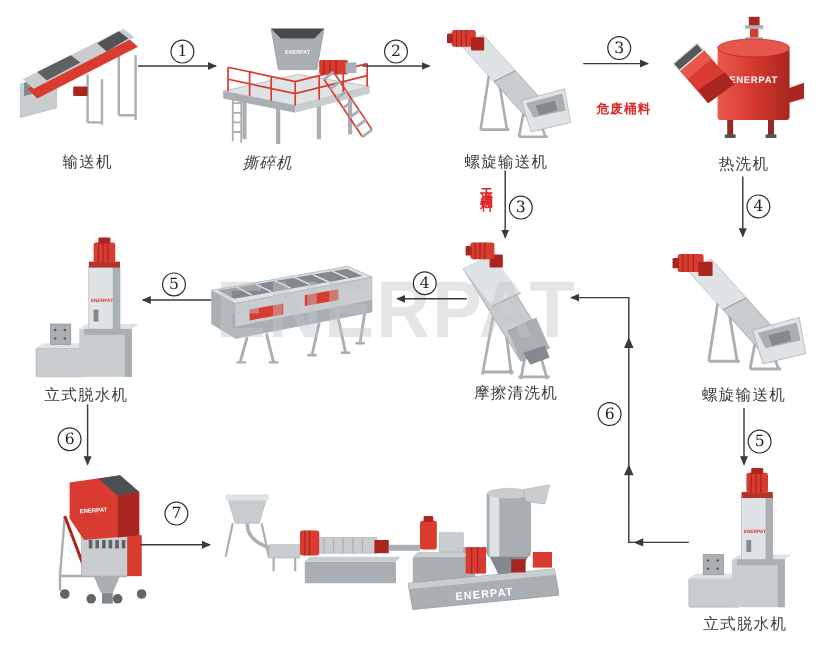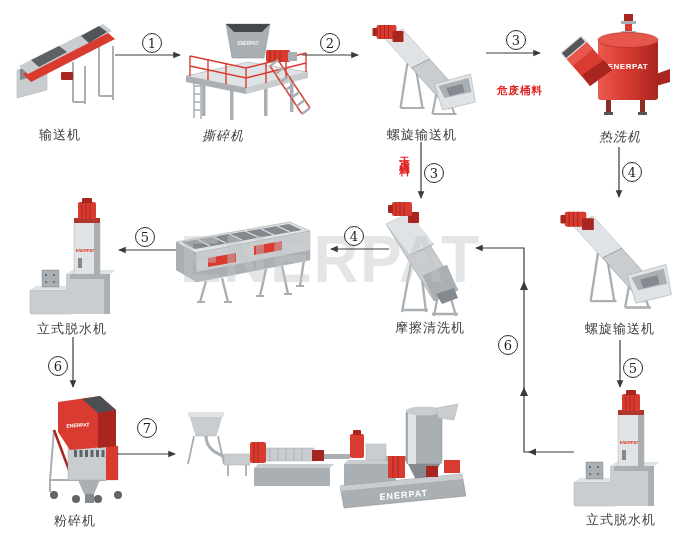--- a/index.html
+++ b/index.html
@@ -340,23 +340,22 @@
   <div class="stepnum" style="left:344px;top:226px;">4</div>
   <div class="stepnum" style="left:135px;top:227px;">5</div>
   <div class="stepnum" style="left:623px;top:358px;">5</div>
   <div class="stepnum" style="left:48px;top:356px;">6</div>
   <div class="stepnum" style="left:498px;top:335px;">6</div>
   <div class="stepnum" style="left:137px;top:418px;">7</div>
 
   <div class="note" style="left:488px;top:60px;width:64px;text-align:center;margin-top:24px;">危废桶料</div>
   <div class="note vertical" style="left:398px;top:148px;height:56px;">干净桶料</div>
 
-  <div class="mlabel" style="left:0;top:126px;text-align:center;">输送机</div>
+  <div class="mlabel" style="left:13px;top:126px;text-align:center;">输送机</div>
   <div class="mlabel" style="left:163px;top:127px;font-style:italic;">撕碎机</div>
   <div class="mlabel" style="left:362px;top:126px;">螺旋输送机</div>
-  <div class="mlabel" style="left:560px;top:128px;font-style:italic;">热洗机</div>
+  <div class="mlabel" style="left:560px;top:128px;">热洗机</div>
   <div class="mlabel" style="left:12px;top:320px;">立式脱水机</div>
   <div class="mlabel" style="left:370px;top:319px;">摩擦清洗机</div>
   <div class="mlabel" style="left:560px;top:320px;">螺旋输送机</div>
-  <div class="mlabel" style="left:15px;top:512px;">粉碎机</div>
   <div class="mlabel" style="left:561px;top:511px;">立式脱水机</div>
 
 </div>
 
 </body></html>

